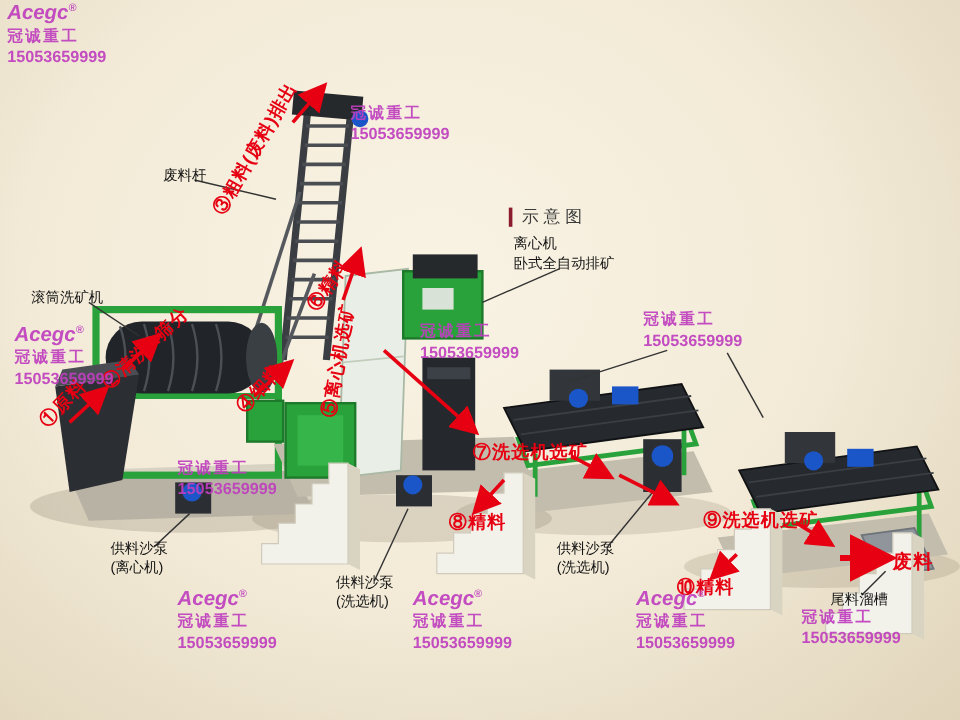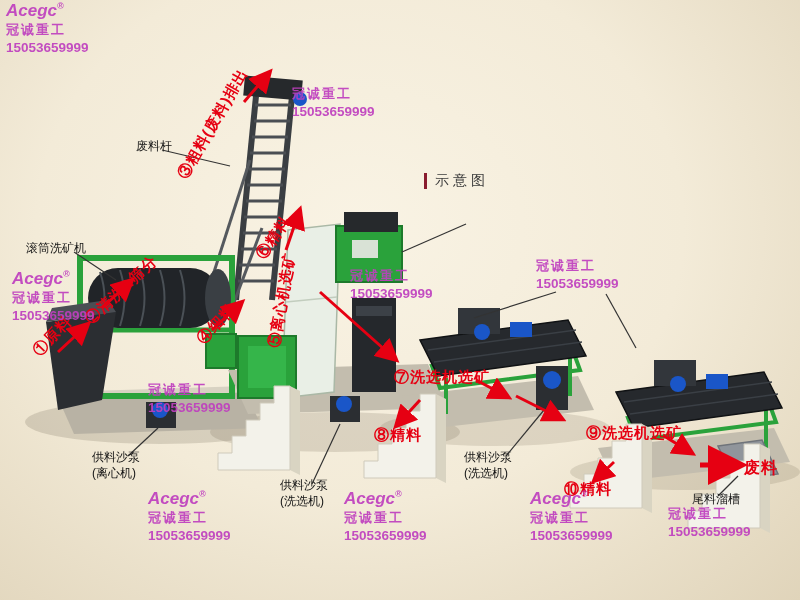--- a/index.html
+++ b/index.html
@@ -163,20 +163,24 @@
   <div class="fl" style="left:274px;top:338px;transform:rotate(-80deg)">⑤离心机选矿</div>
   <div class="fl" style="left:260px;top:248px;transform:rotate(-55deg)">⑥精料</div>
   <div class="fl" style="left:394px;top:368px">⑦洗选机选矿</div>
   <div class="fl" style="left:374px;top:426px">⑧精料</div>
   <div class="fl" style="left:586px;top:424px">⑨洗选机选矿</div>
   <div class="fl" style="left:564px;top:480px">⑩精料</div>
   <div class="fl" style="left:744px;top:458px;font-size:16px">废料</div>
 
   <div class="el" style="left:136px;top:139px">废料杆</div>
   <div class="el" style="left:26px;top:241px">滚筒洗矿机</div>
+  <div class="el" style="left:428px;top:196px">
+    <div>离心机</div>
+    <div>卧式全自动排矿</div>
+  </div>
   <div class="el" style="left:92px;top:450px">
     <div>供料沙泵</div>
     <div>(离心机)</div>
   </div>
   <div class="el" style="left:280px;top:478px">
     <div>供料沙泵</div>
     <div>(洗选机)</div>
   </div>
   <div class="el" style="left:464px;top:450px">
     <div>供料沙泵</div>

